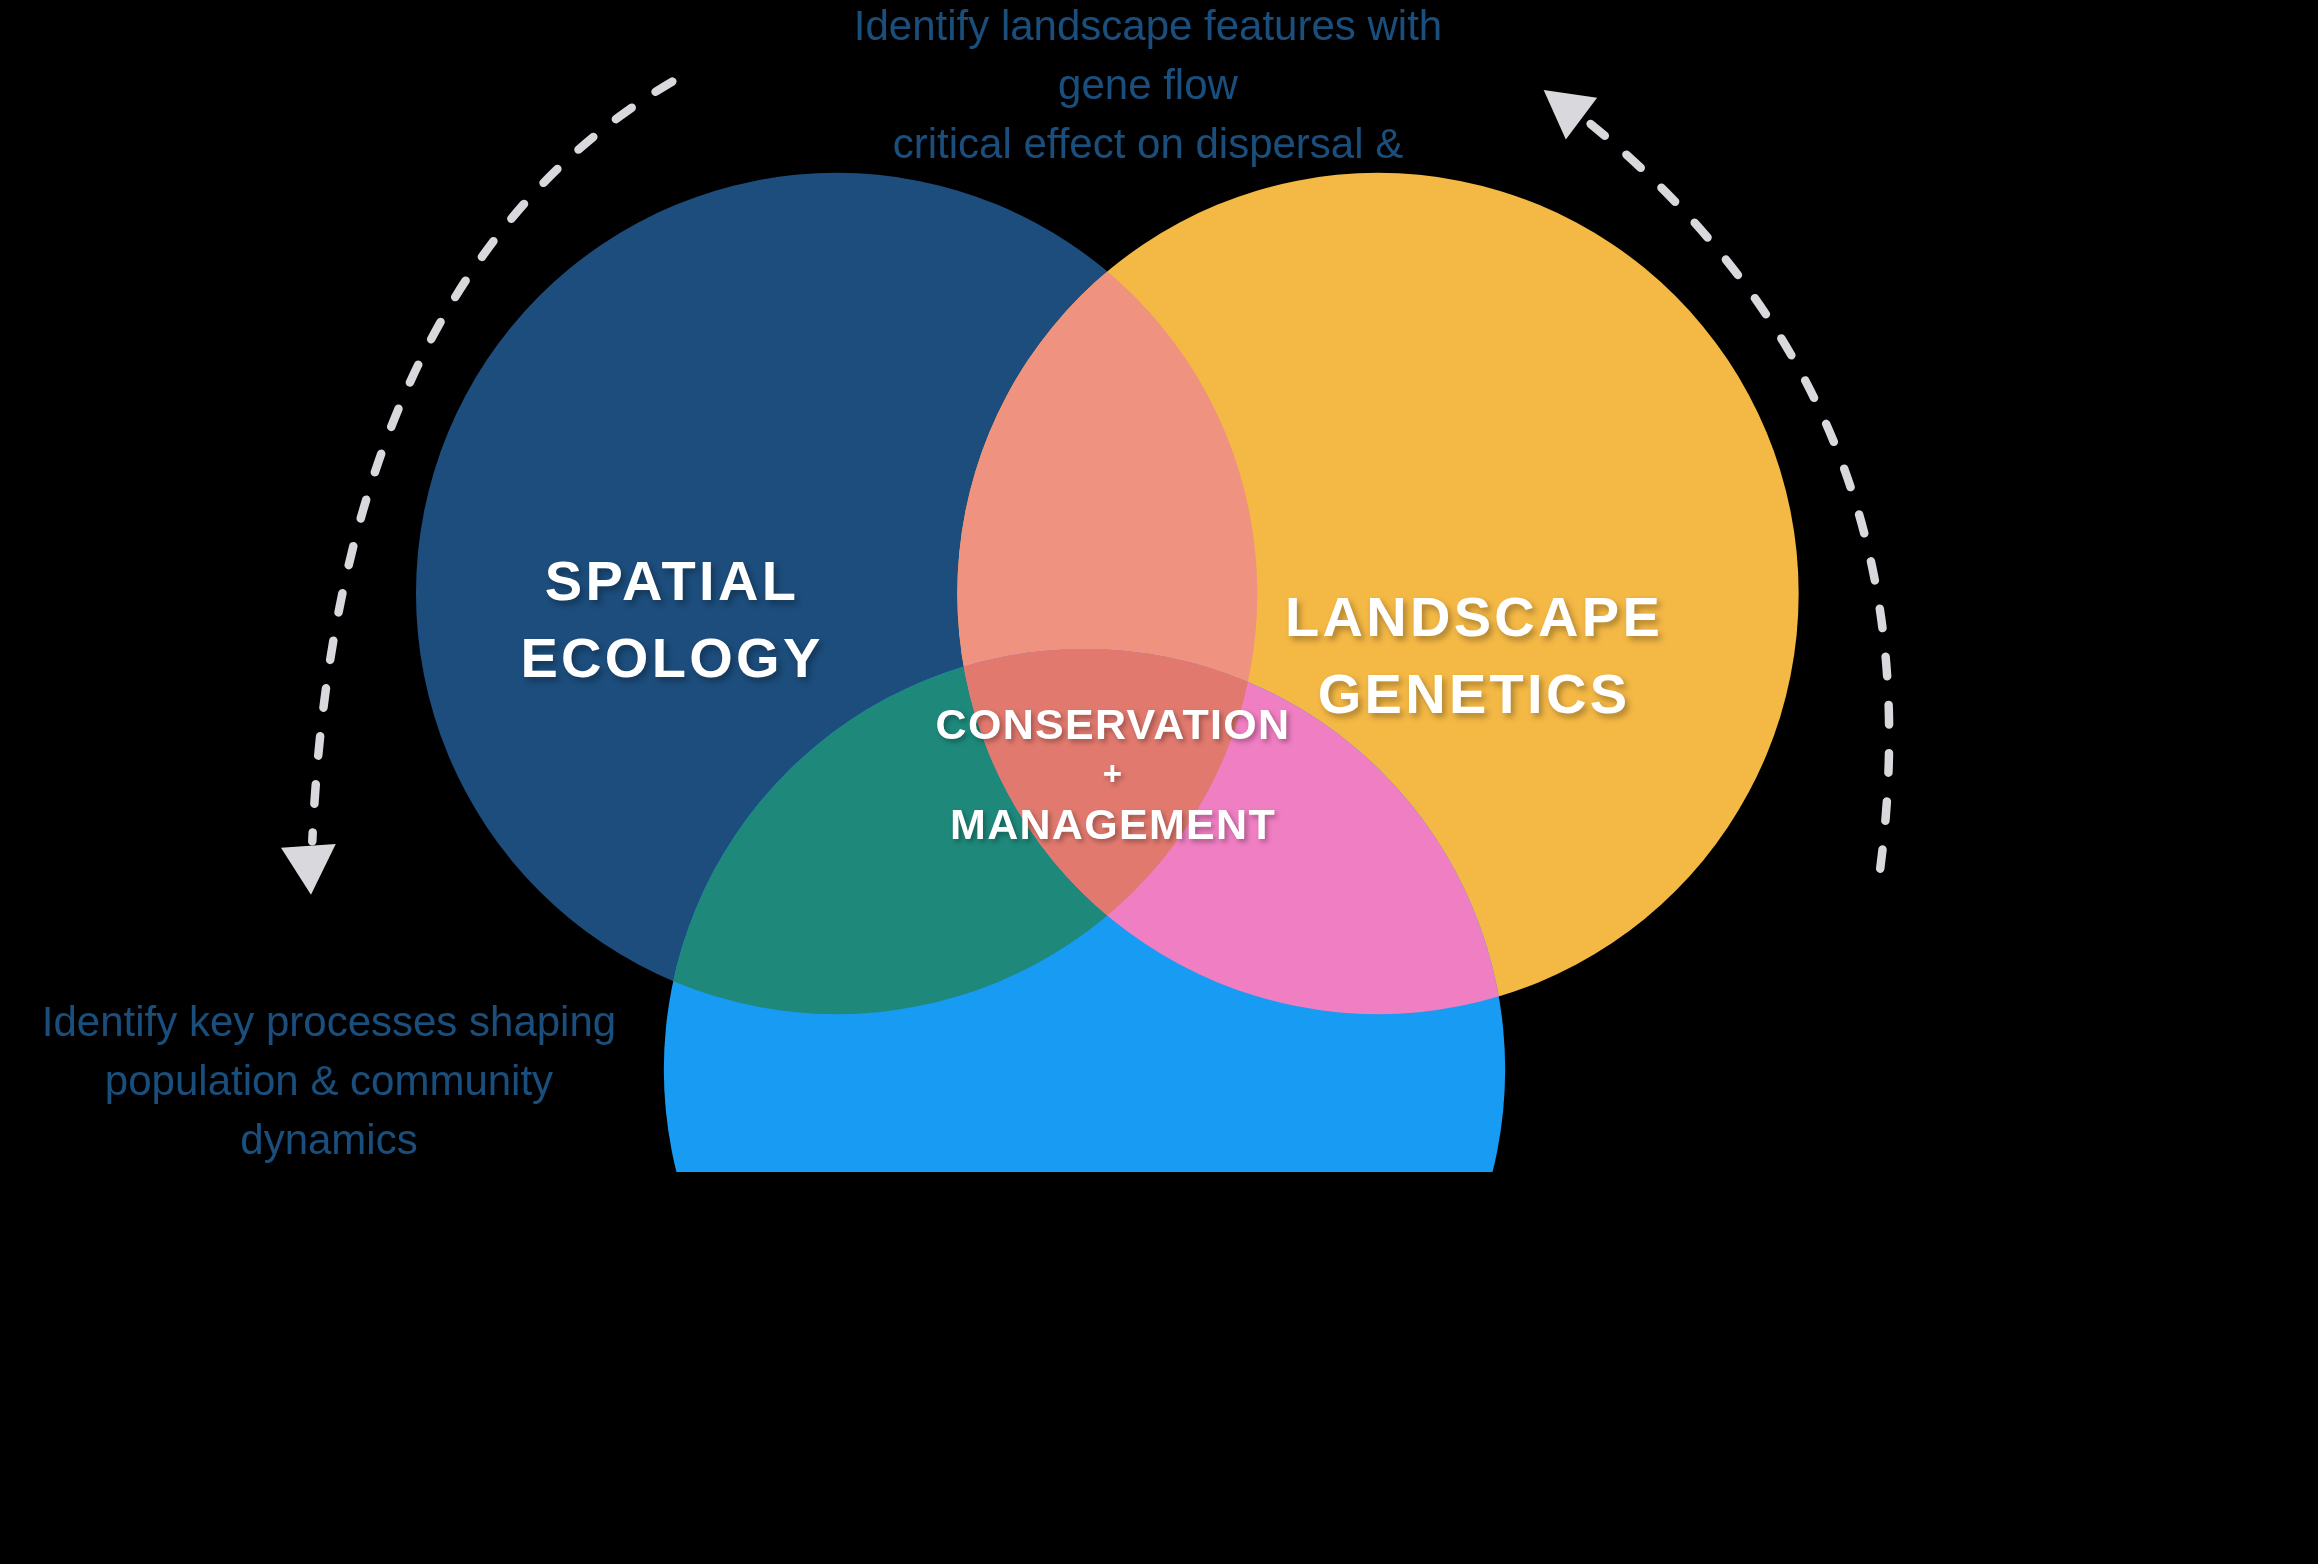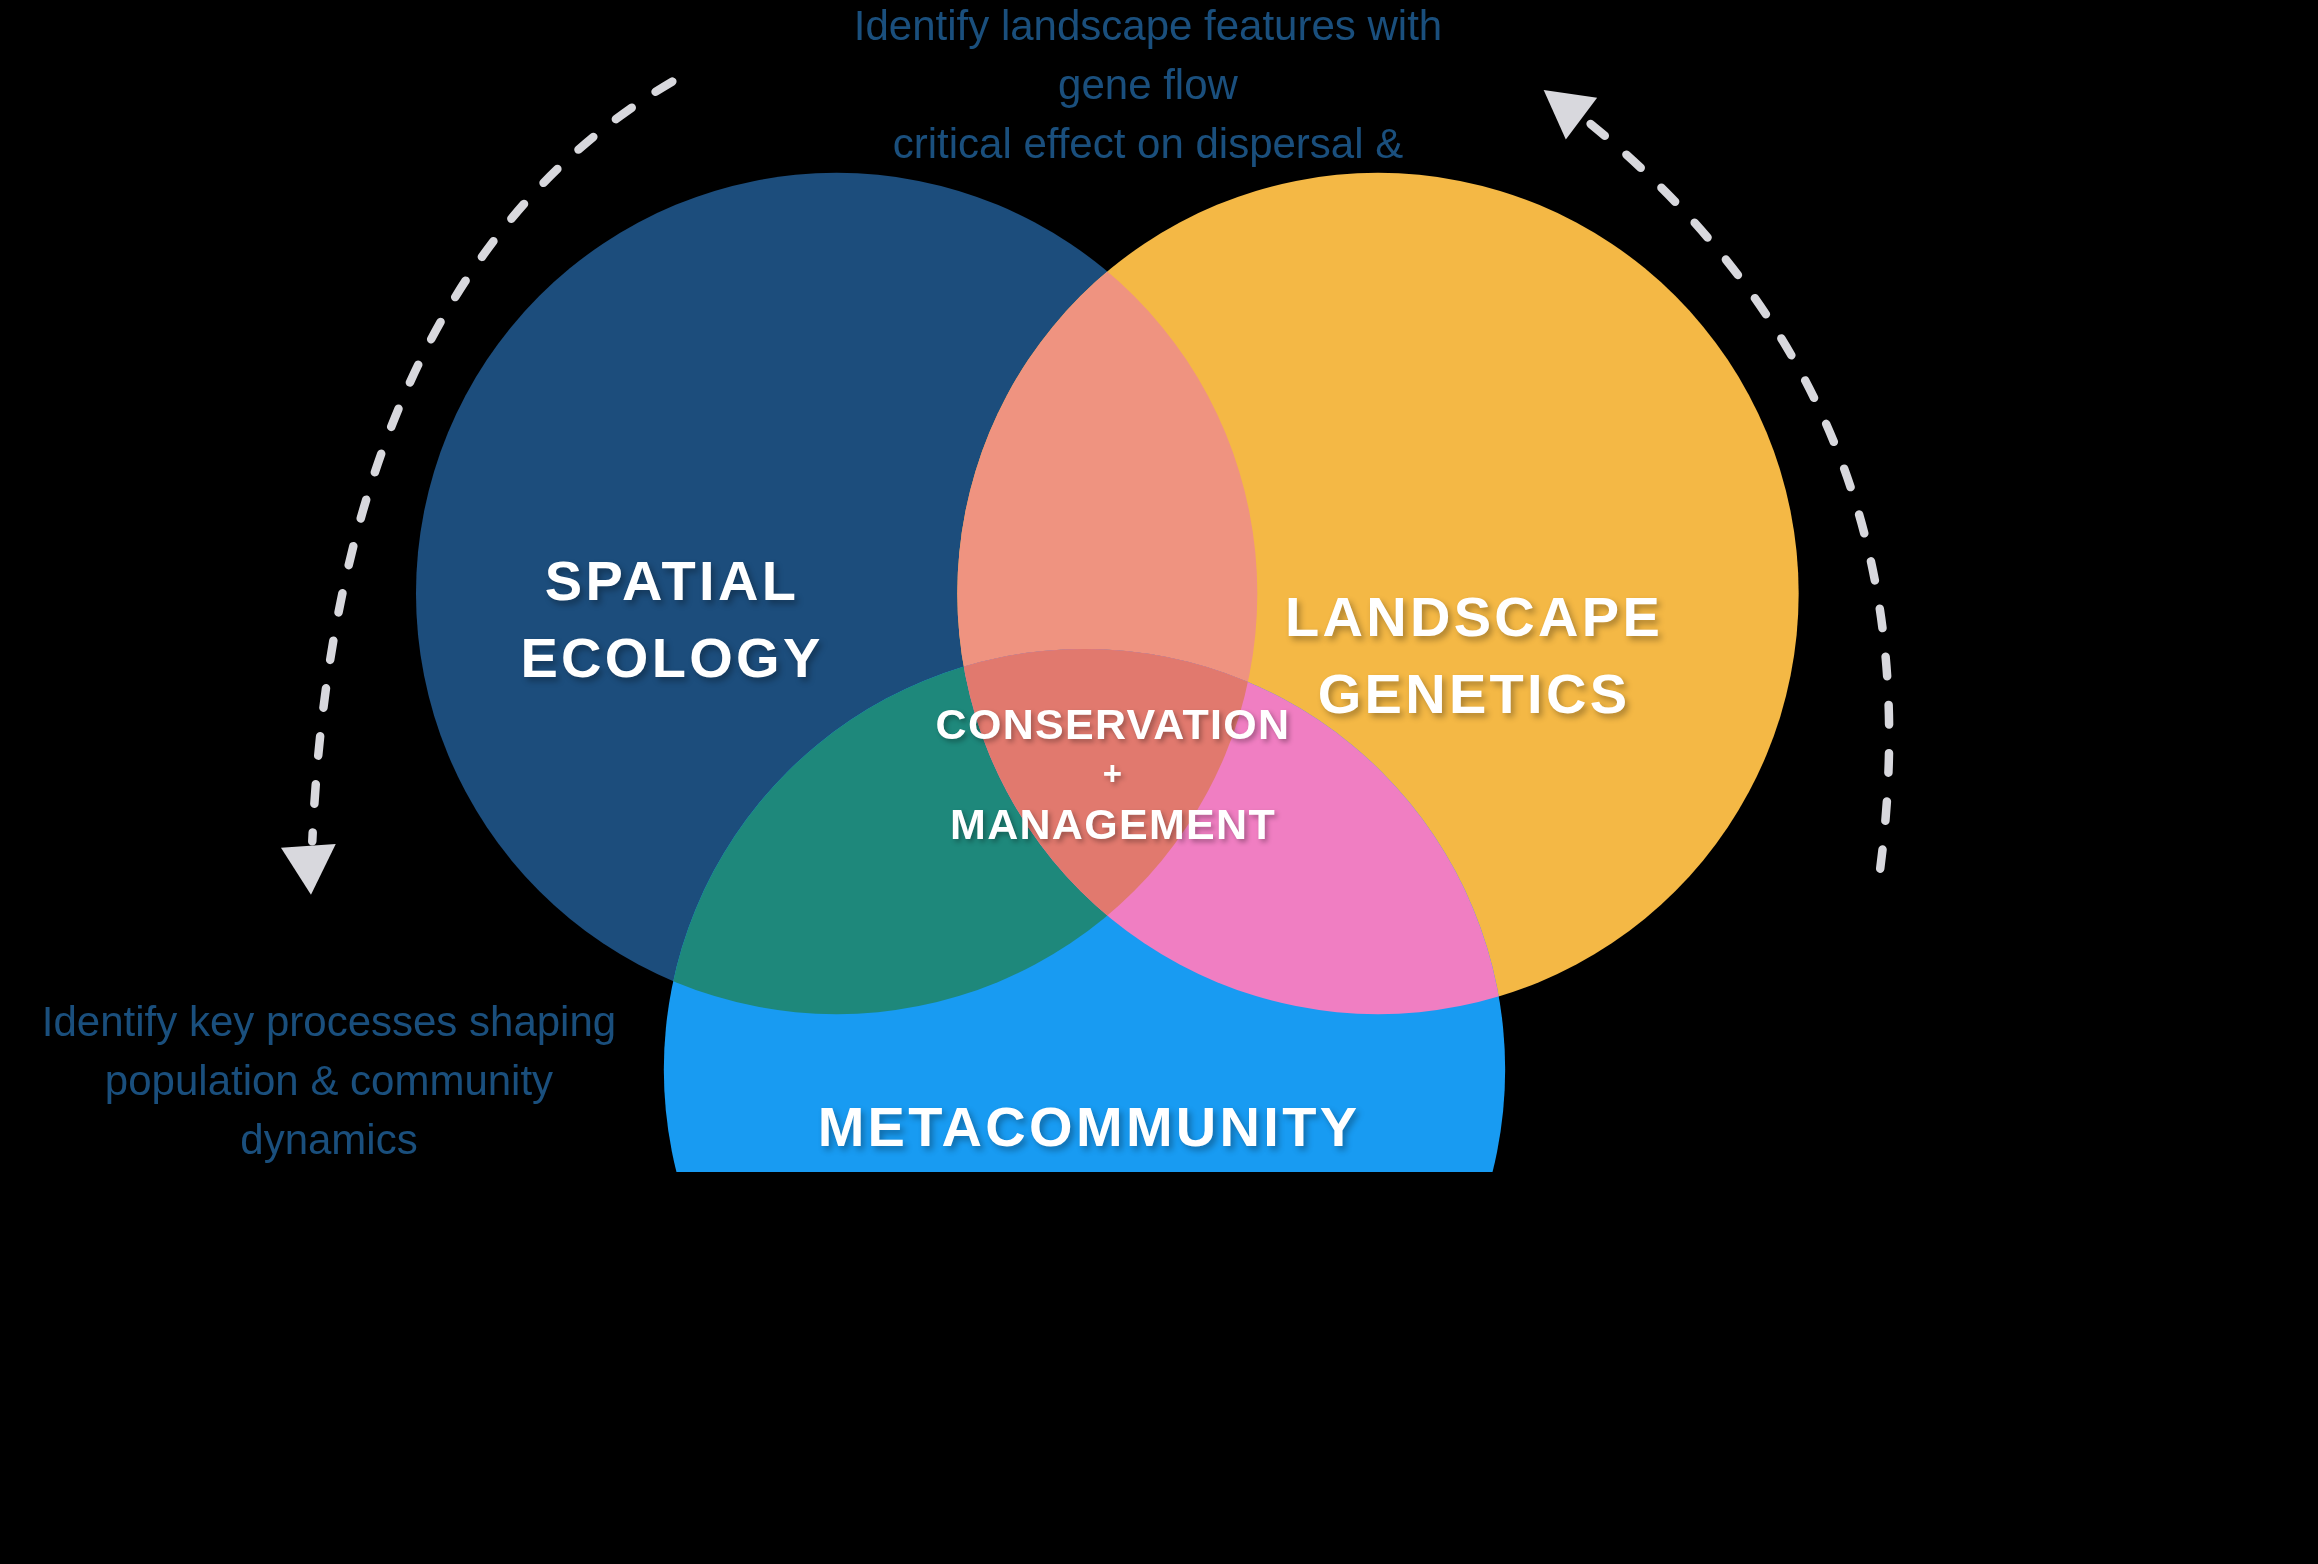--- a/index.html
+++ b/index.html
@@ -125,24 +125,20 @@
   <div id="label-spatial" class="text-block circle-label">
     <div>SPATIAL</div>
     <div>ECOLOGY</div>
   </div>
 
   <div id="label-landscape" class="text-block circle-label">
     <div>LANDSCAPE</div>
     <div>GENETICS</div>
   </div>
 
-  <div id="label-meta" class="text-block circle-label">
-    <div>METACOMMUNITY</div>
-    <div>DYNAMICS</div>
-  </div>
 
   <div id="label-center" class="text-block center-label">
     <div>CONSERVATION</div>
     <div class="plus-line">+</div>
     <div>MANAGEMENT</div>
   </div>
 
 </div>
 
 

